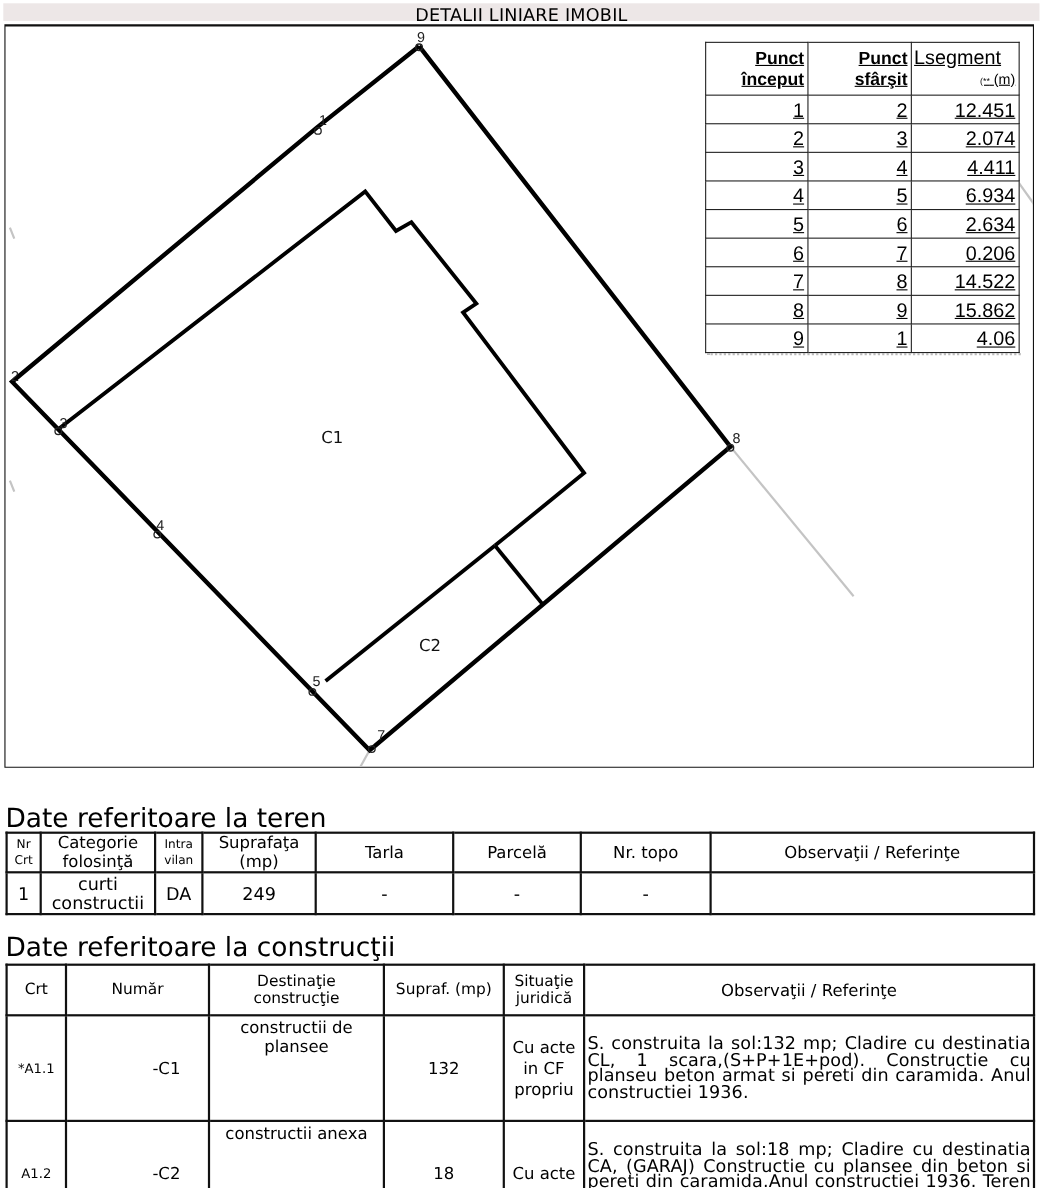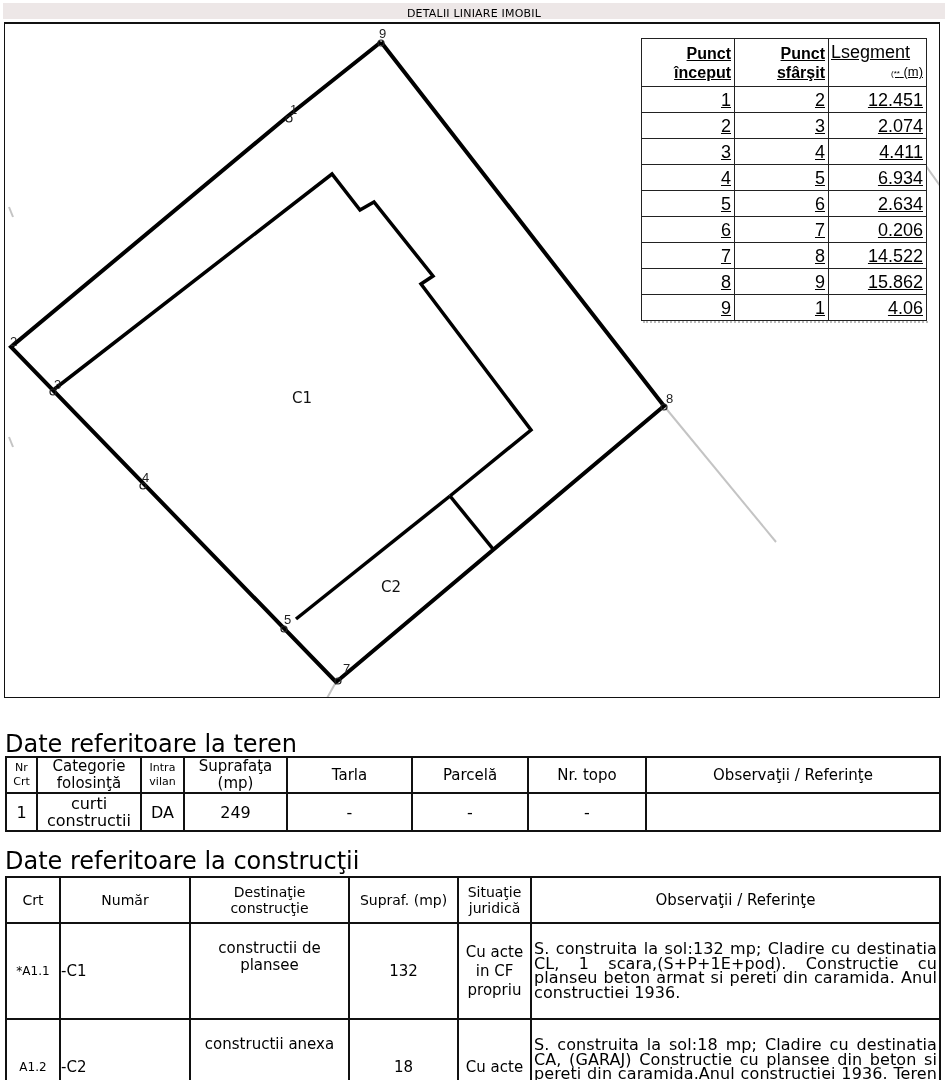--- a/index.html
+++ b/index.html
@@ -1,21 +1,21 @@
 <!DOCTYPE html>
 <html><head>
 <meta charset="utf-8">
 <style>
   * { box-sizing: border-box; margin: 0; padding: 0; }
   html, body { width: 948px; height: 1080px; background: #ffffff; overflow: hidden; }
   body { font-family: "DejaVu Sans", sans-serif; color: #000; position: relative; }
 
   .title-bar {
     position: absolute; left: 3px; top: 3px; width: 942px; height: 16px;
-    background: #ede7e7; text-align: center; font-size: 11px; line-height: 21px;
+    background: #ede7e7; text-align: center; font-size: 16px; line-height: 21px;
     font-family: "DejaVu Sans", sans-serif; letter-spacing: 0.2px;
   }
   .plan-frame {
     position: absolute; left: 4px; top: 22px; width: 936px; height: 676px;
     border: 1.5px solid #111; border-top: 2px solid #111; background: #fff; overflow: hidden;
   }
   .plan-svg { position: absolute; left: 0; top: 0; }
 
   .seg-table {
     position: absolute; left: 641px; top: 38px; border-collapse: collapse;
@@ -47,22 +47,22 @@
   .teren th { font-size: 15px; line-height: 17px; height: 32px; }
   .teren th.small { font-size: 11px; line-height: 14px; }
   .teren td { font-size: 16px; line-height: 17px; height: 38px; }
 
   .constr th { font-size: 14px; line-height: 16px; height: 46px; }
   .constr td { font-size: 15px; line-height: 17px; }
   .constr td.obs {
     font-size: 16px; line-height: 14.5px; text-align: justify; padding: 18px 2px;
     vertical-align: top; letter-spacing: 0.1px;
   }
-  .constr td.top { vertical-align: top; padding-top: 16px; }
-  .constr td.right-ish { text-align: left; padding-right: 25px; }
+  .constr td.top { vertical-align: top; padding-top: 2px; }
+  .constr td.right-ish { text-align: right; padding-right: 25px; }
   .constr td.sit { font-size: 15px; line-height: 19px; }
   .constr td.crt { font-size: 12px; }
 </style>
 </head>
 <body>
 
 <div class="title-bar">DETALII LINIARE IMOBIL</div>
 
 <div class="plan-frame">
   <svg class="plan-svg" width="936" height="676" viewBox="4 22 936 676" xmlns="http://www.w3.org/2000/svg">

